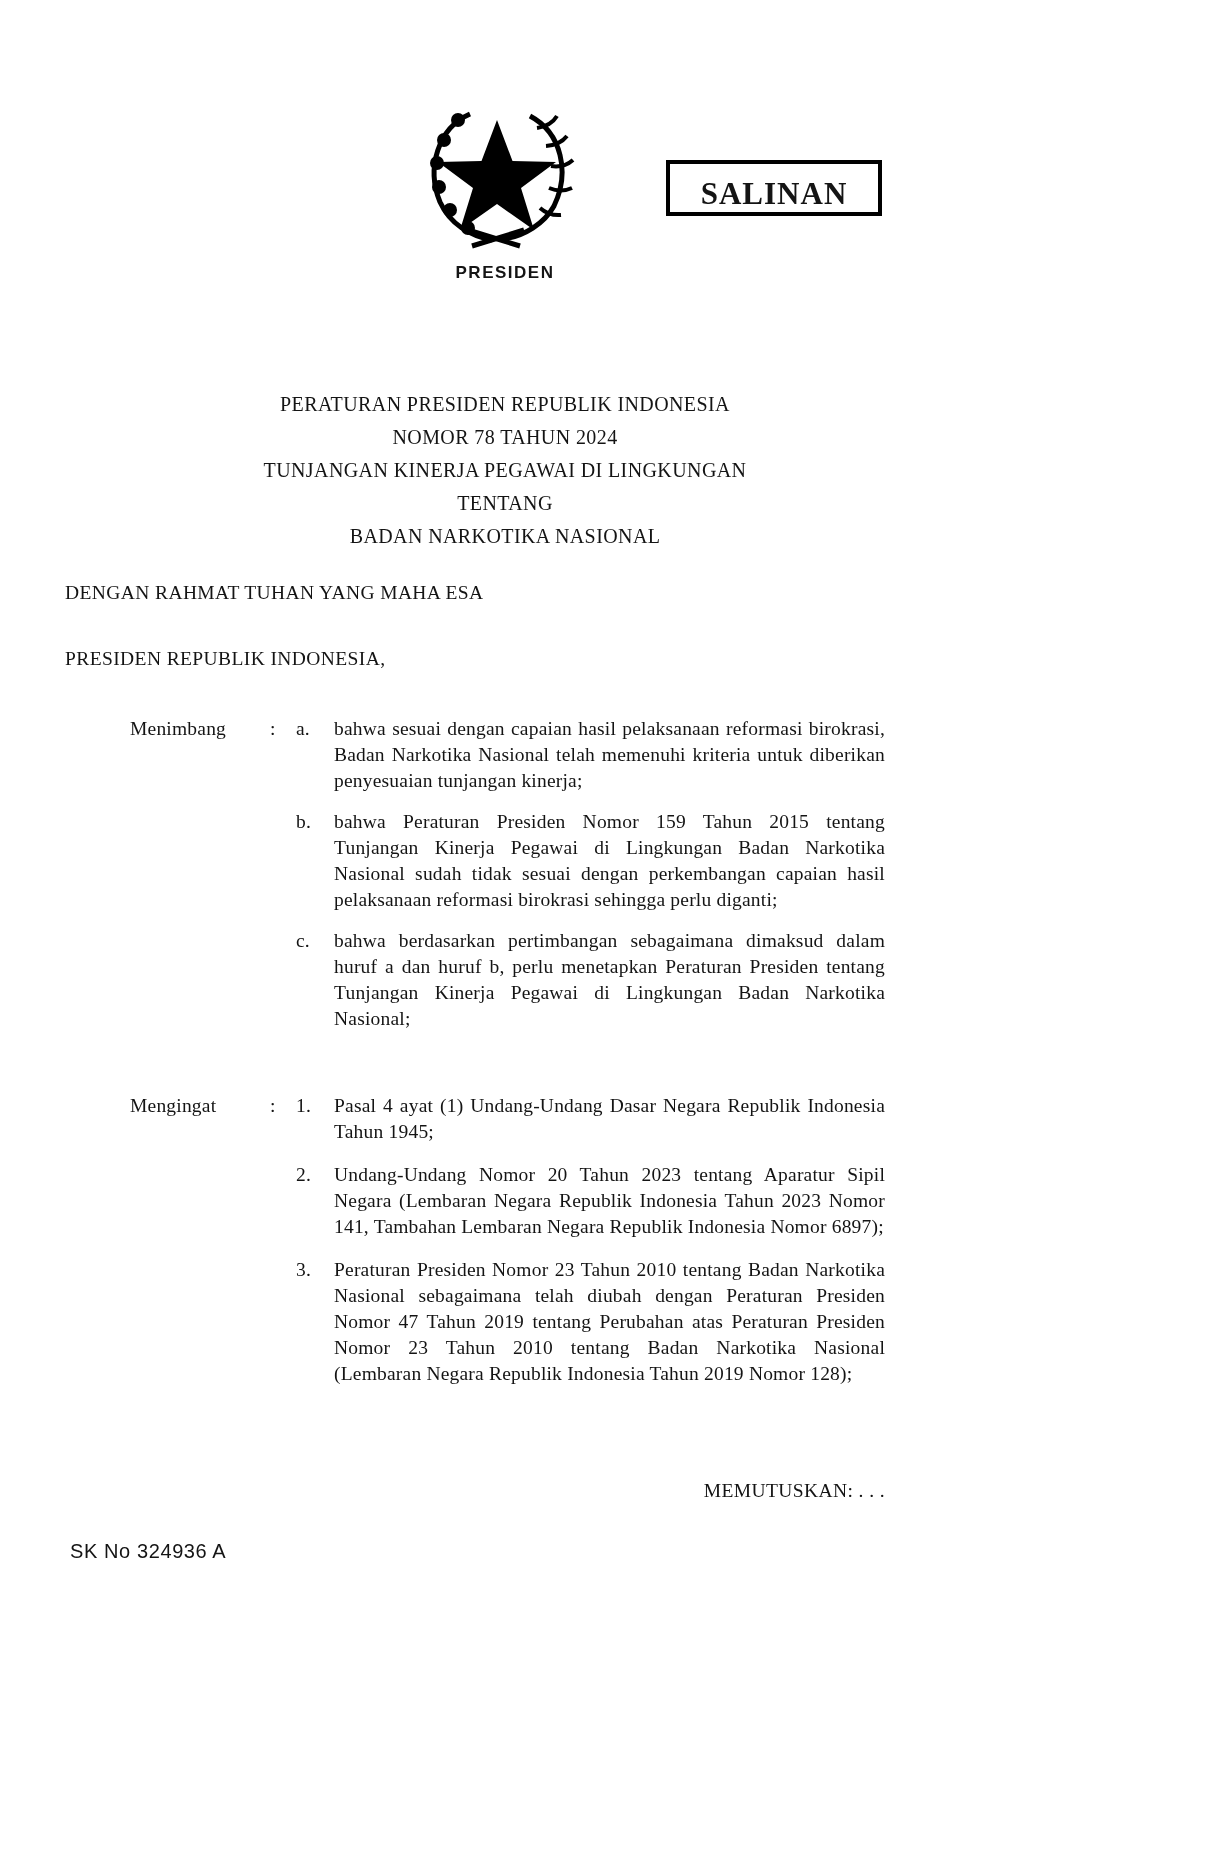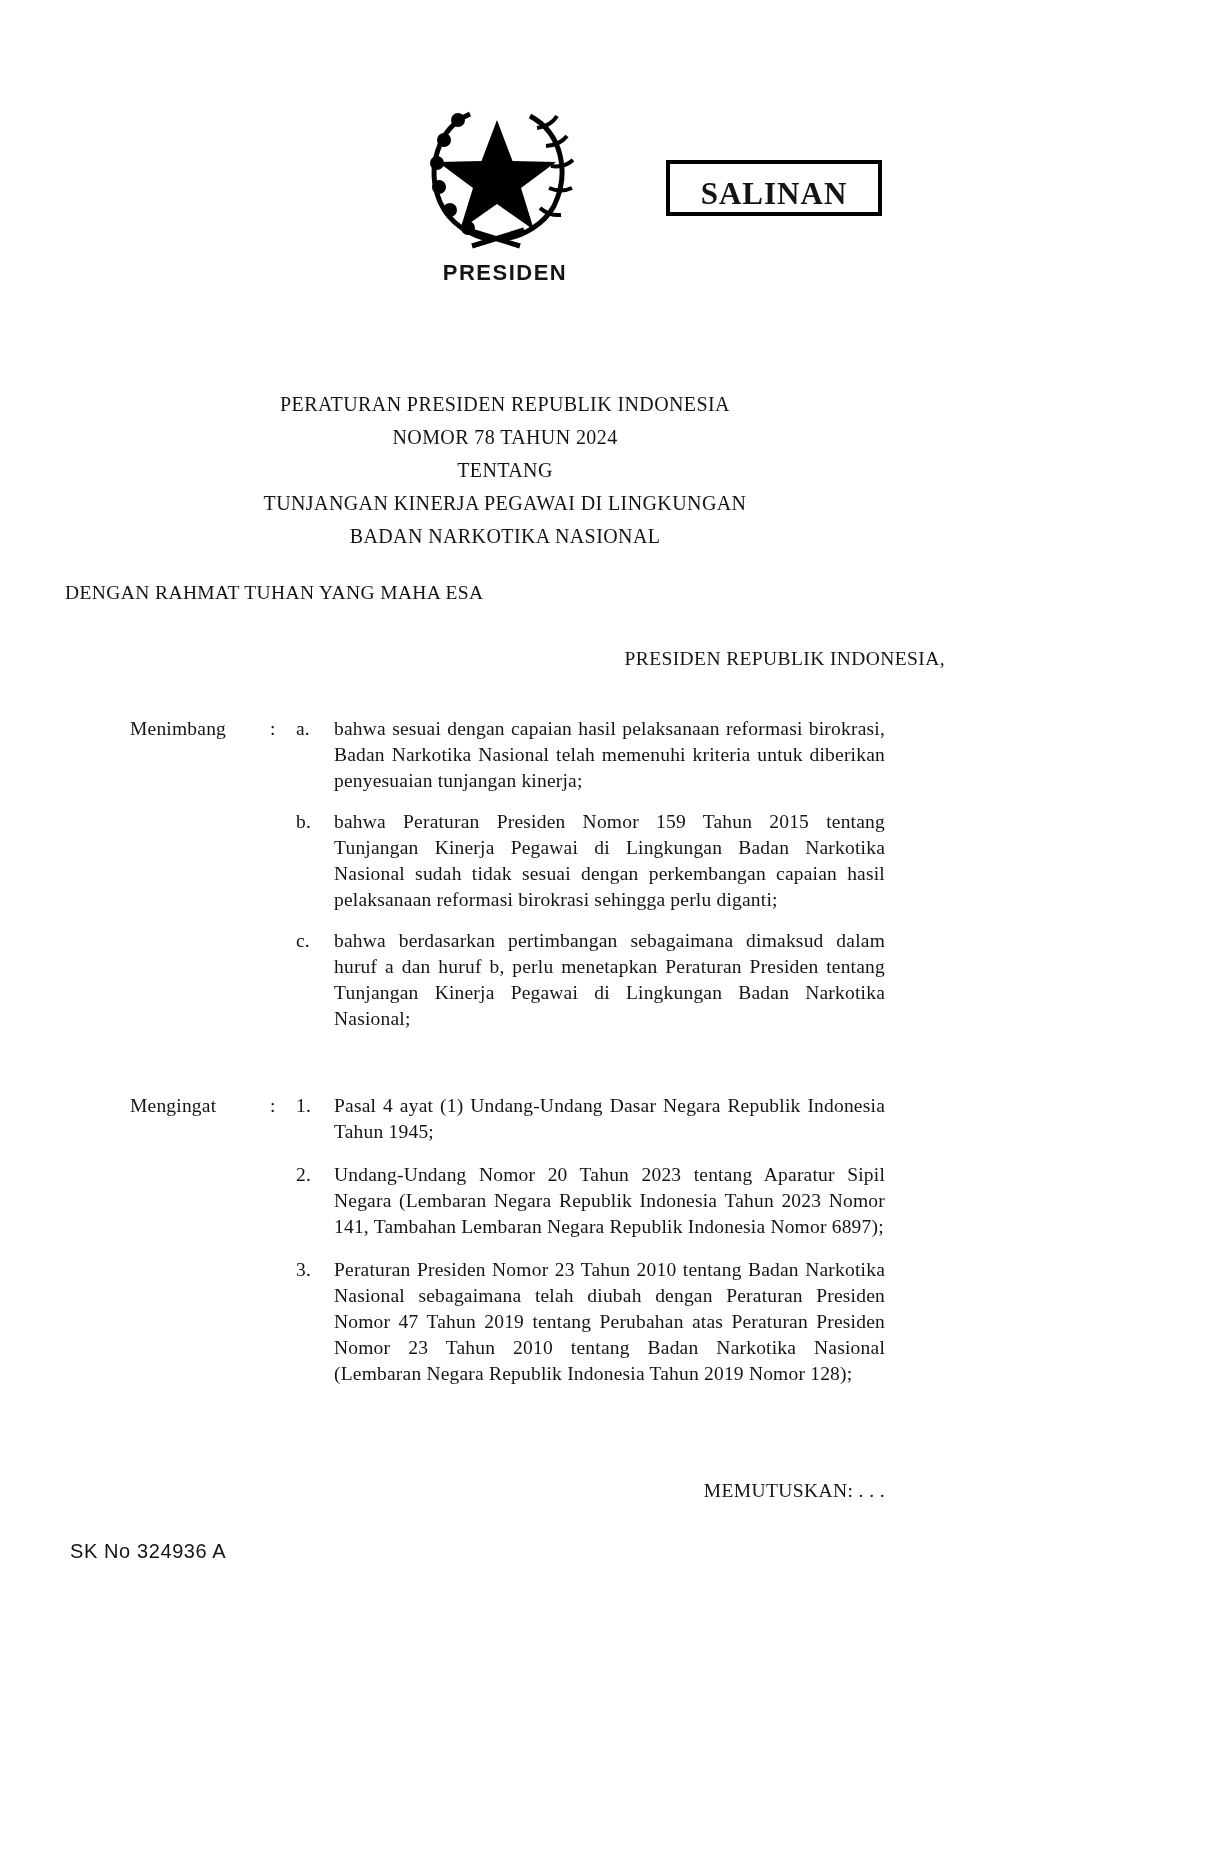--- a/index.html
+++ b/index.html
@@ -42,21 +42,21 @@
   }
   
   .letterhead {
     position: absolute;
     top: 262px;
     left: 65px;
     width: 880px;
     text-align: center;
     font-family: "Liberation Sans", sans-serif;
     font-weight: bold;
-    font-size: 22px;
+    font-size: 17px;
     line-height: 22px;
     letter-spacing: 1.5px;
   }
   
   .title-block {
     position: absolute;
     top: 388px;
     left: 65px;
     width: 880px;
     text-align: center;
@@ -70,21 +70,21 @@
     left: 65px;
     width: 880px;
     font-size: 19.5px;
     letter-spacing: 0.4px;
   }
   .authority {
     position: absolute;
     top: 648px;
     left: 65px;
     width: 880px;
-    text-align: right;
+    text-align: left;
     font-size: 19.5px;
     letter-spacing: 0.4px;
   }
   
   .section {
     position: absolute;
     left: 130px;
     width: 755px;
     display: grid;
     grid-template-columns: 140px 26px 1fr;
@@ -153,22 +153,22 @@
     <span>SALINAN</span>
   </div>
 
   <div class="letterhead">
     <div>PRESIDEN</div>
   </div>
 
   <div class="title-block">
     <div>PERATURAN PRESIDEN REPUBLIK INDONESIA</div>
     <div>NOMOR 78 TAHUN 2024</div>
+    <div>TUNJANGAN KINERJA PEGAWAI DI LINGKUNGAN</div>
     <div>TENTANG</div>
-    <div>TUNJANGAN KINERJA PEGAWAI DI LINGKUNGAN</div>
     <div>BADAN NARKOTIKA NASIONAL</div>
   </div>
 
   <div class="invocation">DENGAN RAHMAT TUHAN YANG MAHA ESA</div>
   <div class="authority">PRESIDEN REPUBLIK INDONESIA,</div>
 
   <div class="section section-considering">
     <div class="section-label">Menimbang</div>
     <div class="section-colon">:</div>
     <div class="section-items">

